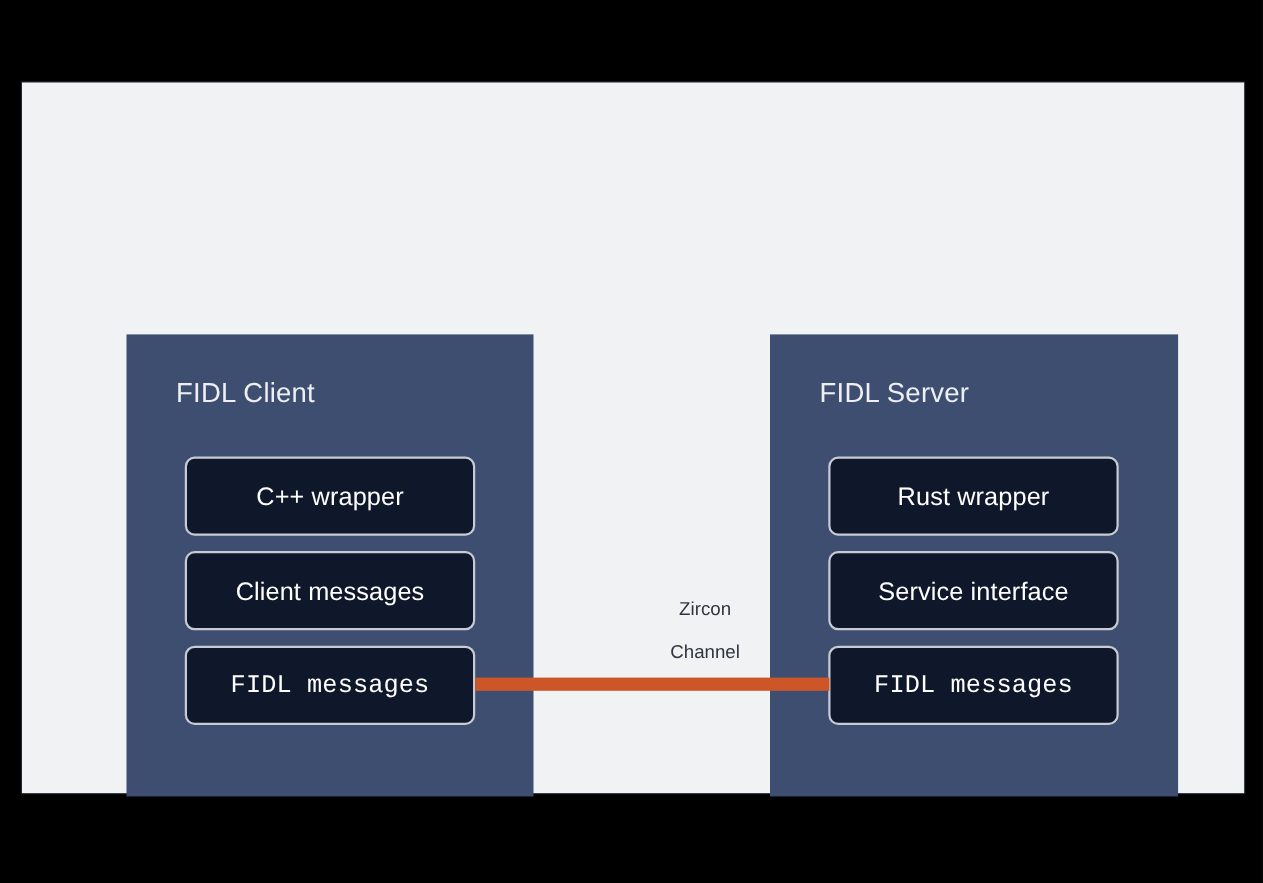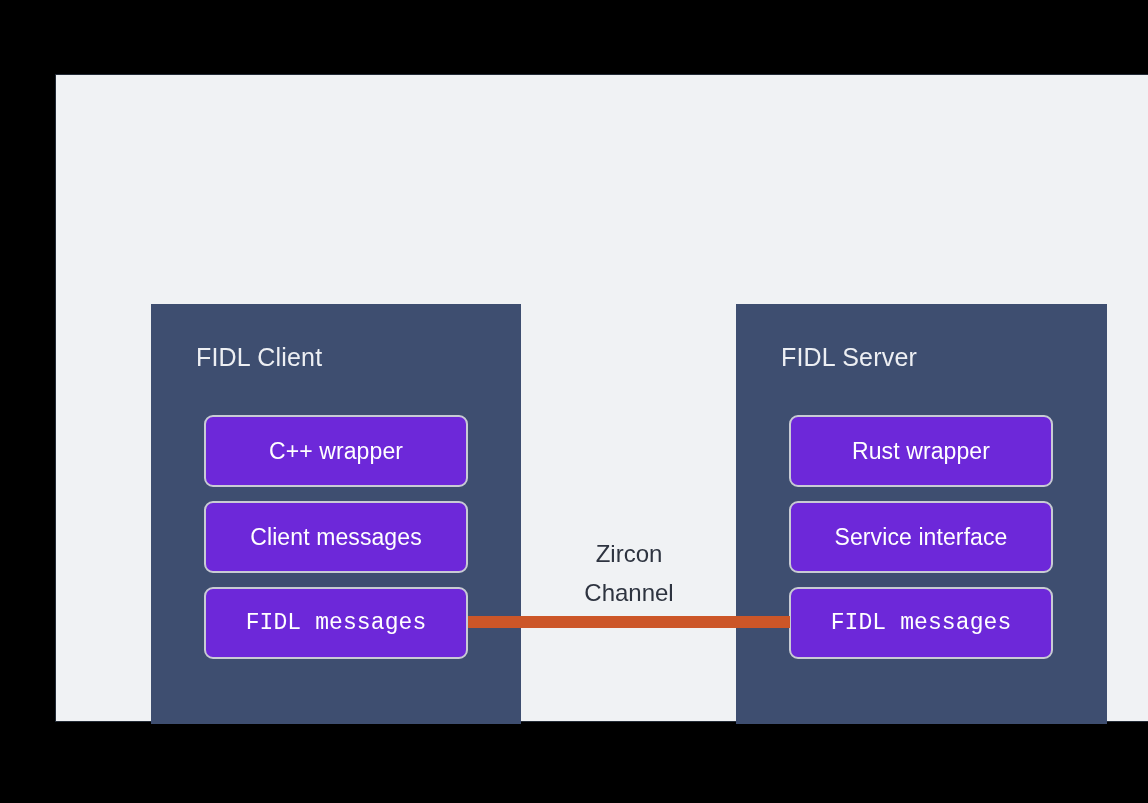--- a/index.html
+++ b/index.html
@@ -14,21 +14,20 @@
     overflow: hidden;
     font-family: "Liberation Sans", sans-serif;
     -webkit-font-smoothing: antialiased;
   }
 
   #stage {
     position: relative;
     width: 914px;
     height: 803px;
     background: #000000;
-    margin-left: 36px;
   }
 
   
   #canvas {
     position: absolute;
     left: 20px;
     top: 75px;
     width: 1111px;
     height: 646px;
     background: #F0F2F4;
@@ -61,21 +60,21 @@
     position: absolute;
     top: 111px;
     left: 53px;
     width: 264px;
   }
   .blue-box {
     box-sizing: border-box;
     width: 264px;
     height: 72px;
     margin-bottom: 14px;
-    background: #6d28d9;
+    background: #0f172a;
     border: 2px solid #C8CBD4;
     border-radius: 9px;
     display: flex;
     align-items: center;
     justify-content: center;
     color: #FFFFFF;
     font-size: 23px;
     font-weight: 400;
     letter-spacing: 0.1px;
     white-space: nowrap;
@@ -91,24 +90,25 @@
     height: 12px;
     background: #CC5628;
   }
   #channel-label {
     position: absolute;
     left: 466px;
     top: 459px;
     width: 214px;
     text-align: center;
     color: #2E3440;
-    font-size: 24px;
+    font-size: 17px;
     font-weight: 400;
     line-height: 39px;
     white-space: pre-line;
+    padding-left: 48px;
   }
 </style>
 </head>
 <body>
 
 <div id="stage">
 
   <div id="canvas">
 
     <div class="panel" id="panel-client">

